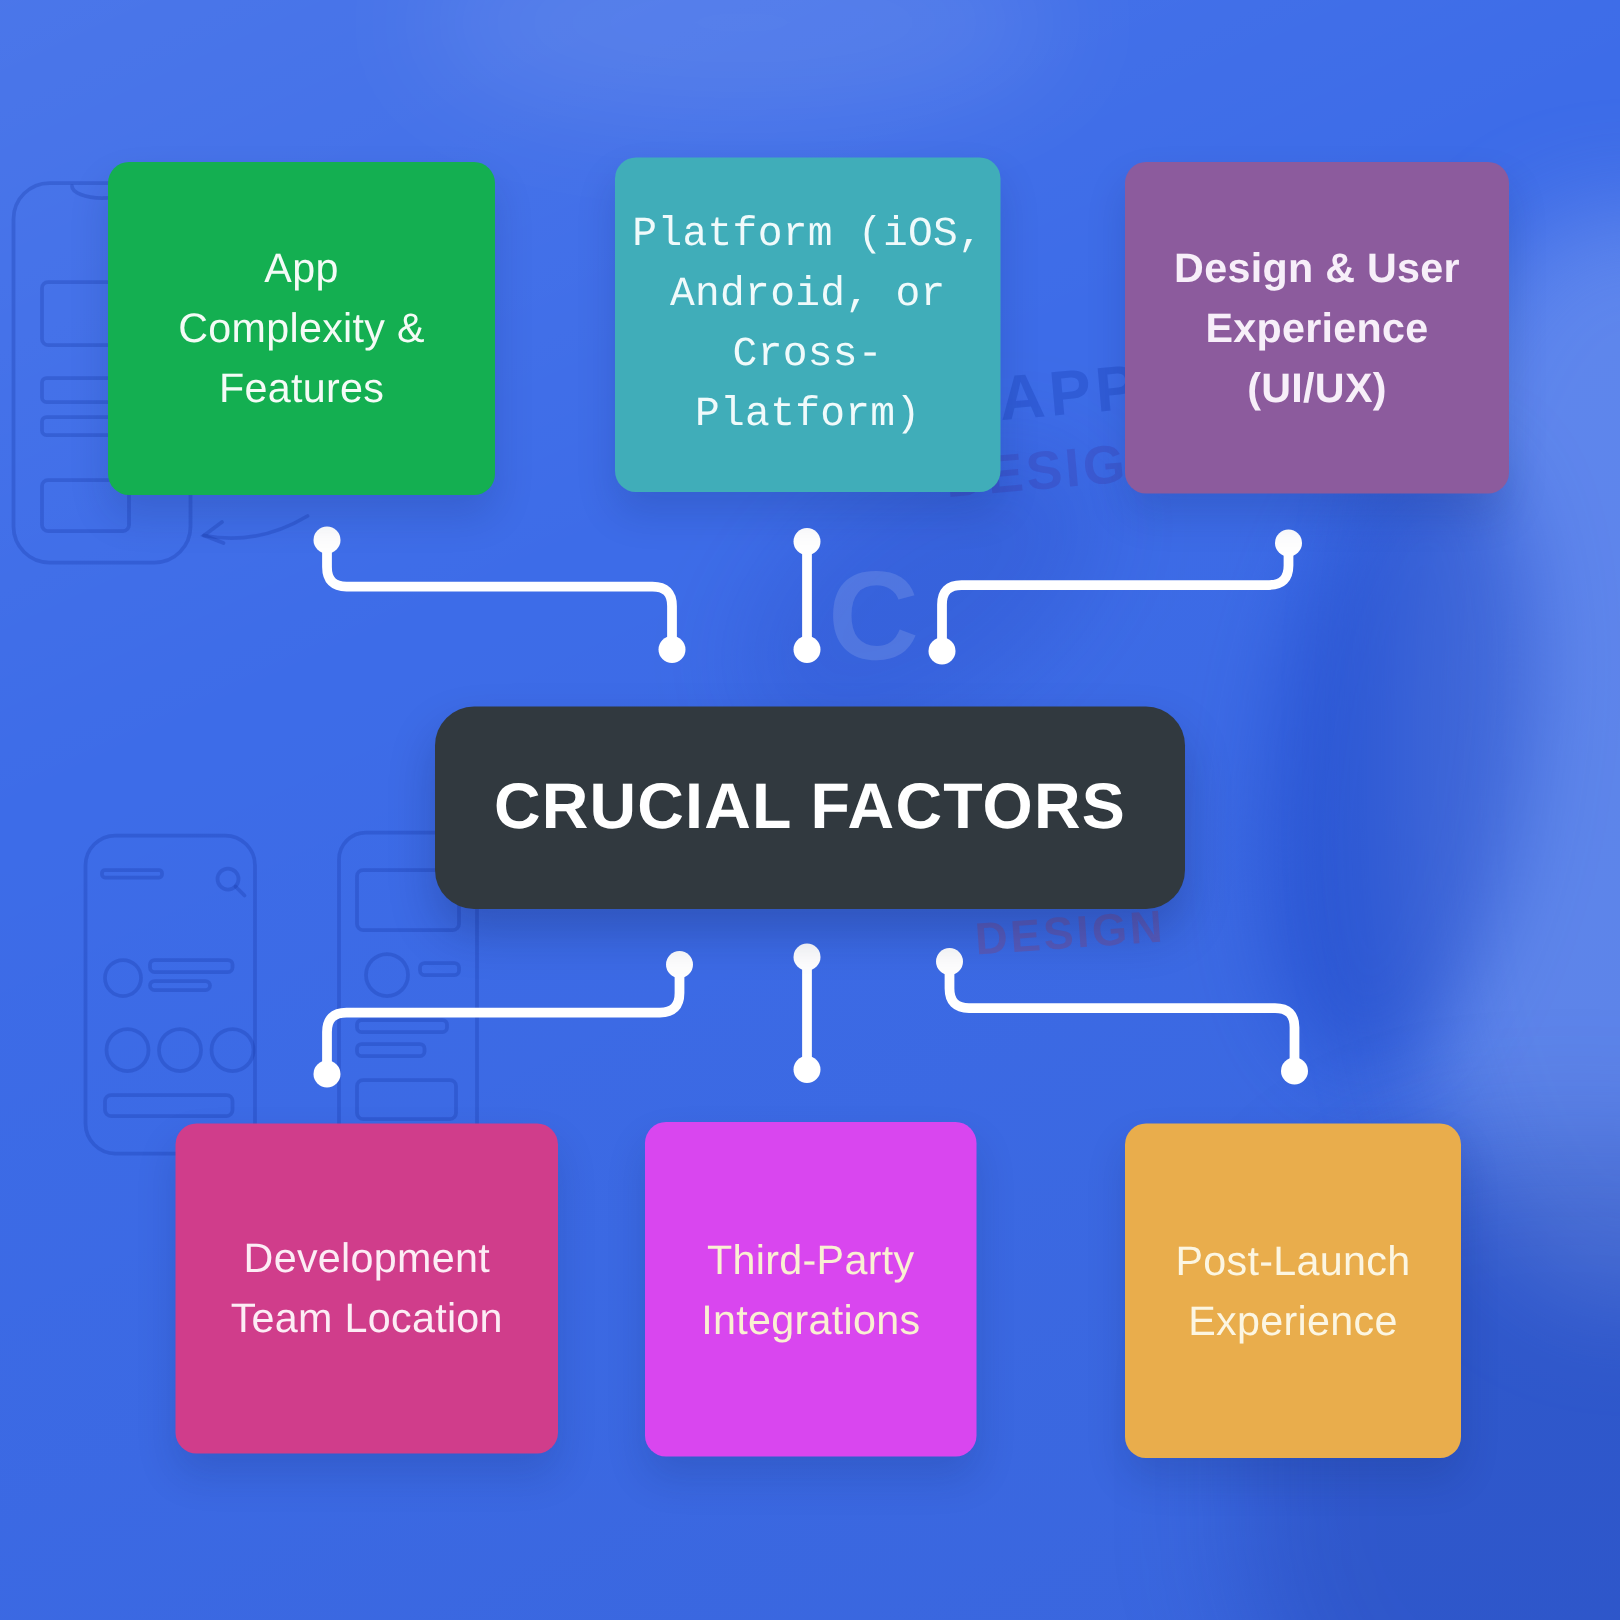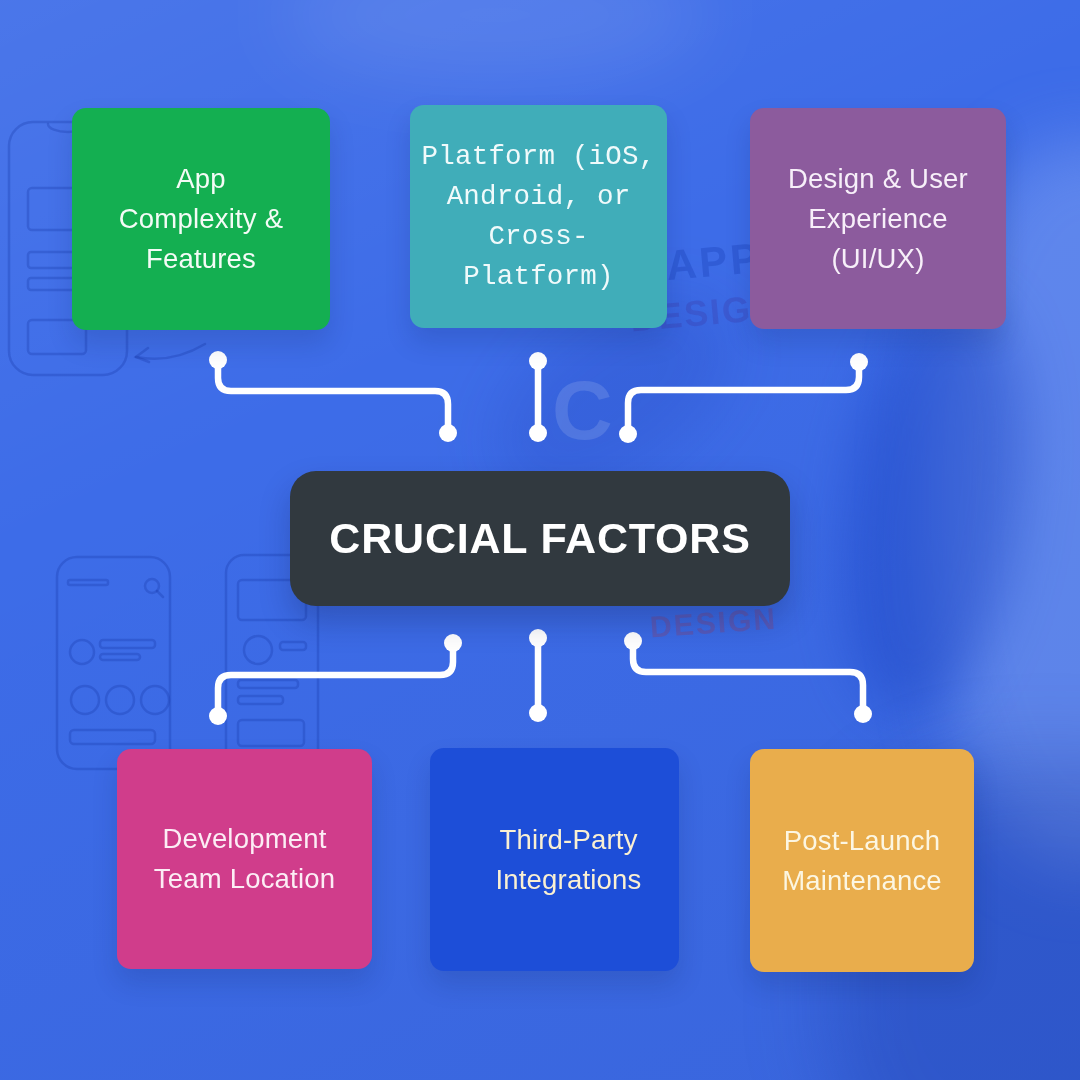--- a/index.html
+++ b/index.html
@@ -44,21 +44,21 @@
   }
   .factor-label {
     white-space: pre-line;
     font-size: 27.5px;
     line-height: 40px;
     letter-spacing: 0.2px;
     padding: 0 8px;
   }
   .f0 { left: 72px;  top: 108px; width: 258px; height: 222px; }
   .f1 { left: 410px; top: 105px; width: 257px; height: 223px; }
-  .f2 { left: 750px; top: 108px; width: 256px; height: 221px; }
+  .f2 { left: 750px; top: 108px; width: 256px; height: 221px; font-weight: bold; }
   .f3 { left: 73px;  top: 749px; width: 255px; height: 220px; margin-left: 44px; }
   .f4 { left: 430px; top: 748px; width: 221px; height: 223px; }
   .f5 { left: 750px; top: 749px; width: 224px; height: 223px; }
 
   
   .center-box {
     position: absolute;
     left: 290px; top: 471px; width: 500px; height: 135px;
     border-radius: 26px;
     display: flex; align-items: center; justify-content: center;
@@ -158,26 +158,26 @@
   </div>
   <div class="factor-card f2" style="background-color: rgb(140, 91, 157); color: rgb(247, 239, 249);">
     <span class="factor-label">Design &amp; User
 Experience
 (UI/UX)</span>
   </div>
   <div class="factor-card f3" style="background-color: rgb(208, 61, 139); color: rgb(252, 237, 245);">
     <span class="factor-label">Development
 Team Location</span>
   </div>
-  <div class="factor-card f4" style="background-color: #1d4ed8; color: rgb(250, 240, 210); padding-left: 28px;">
+  <div class="factor-card f4" style="background-color: #d946ef; color: rgb(250, 240, 210);">
     <span class="factor-label">Third-Party
 Integrations</span>
   </div>
   <div class="factor-card f5" style="background-color: rgb(233, 173, 76); color: rgb(252, 246, 226);">
     <span class="factor-label">Post-Launch
-Maintenance</span>
+Experience</span>
   </div>
 
   <div class="center-box" style="background-color: rgb(49, 57, 63);">
     <span class="center-title" style="color: rgb(255, 255, 255);">CRUCIAL FACTORS</span>
   </div>
 
 </div>
 
 </body></html>

